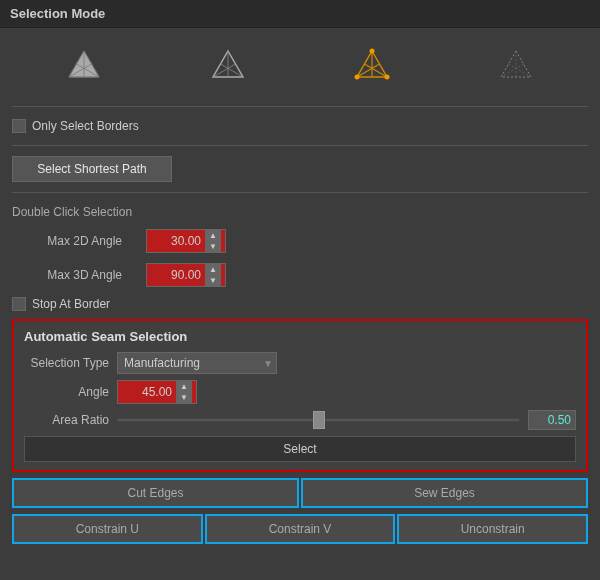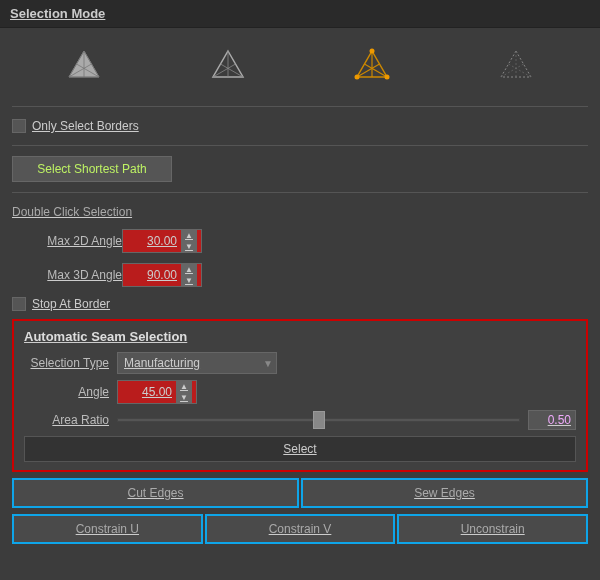--- a/index.html
+++ b/index.html
@@ -12,21 +12,20 @@
       color: #cccccc;
       overflow: hidden;
     }
 
     .panel {
       width: 600px;
       height: 480px;
       background: #3c3c3c;
       display: flex;
       flex-direction: column;
-      text-decoration: underline;
     }
 
     .panel-title {
       background: #2a2a2a;
       color: #cccccc;
       padding: 6px 10px;
       font-size: 13px;
       font-weight: bold;
       border-bottom: 1px solid #222;
     }
@@ -88,21 +87,21 @@
       font-size: 10px;
       display: block;
       text-align: center;
       line-height: 12px;
     }
 
     
     .btn {
       background: #555555;
       border: 1px solid #666;
-      color: #bef264;
+      color: #e5e5e5;
       padding: 4px 14px;
       cursor: pointer;
       font-size: 12px;
       text-align: center;
     }
 
     .btn-shortest-path {
       width: 160px;
       padding: 5px 10px;
     }
@@ -111,21 +110,21 @@
     .section-label {
       color: #aaaaaa;
       font-size: 12px;
       padding: 2px 0;
     }
 
     
     .angle-row {
       display: flex;
       align-items: center;
-      gap: 0;
+      gap: 24px;
       padding: 2px 0 2px 20px;
     }
 
     .angle-label {
       width: 90px;
       text-align: right;
       color: #bbbbbb;
       font-size: 12px;
     }
 
@@ -262,21 +261,21 @@
       width: 12px;
       height: 18px;
       background: #888;
       border: 1px solid #999;
       cursor: pointer;
     }
 
     .slider-value-box {
       background: #555555;
       border: 1px solid #666;
-      color: #f0abfc;
+      color: #5eead4;
       width: 48px;
       padding: 2px 4px;
       font-size: 12px;
       text-align: right;
     }
 
     .select-btn {
       background: #333333;
       border: 1px solid #555;
       color: #cccccc;

